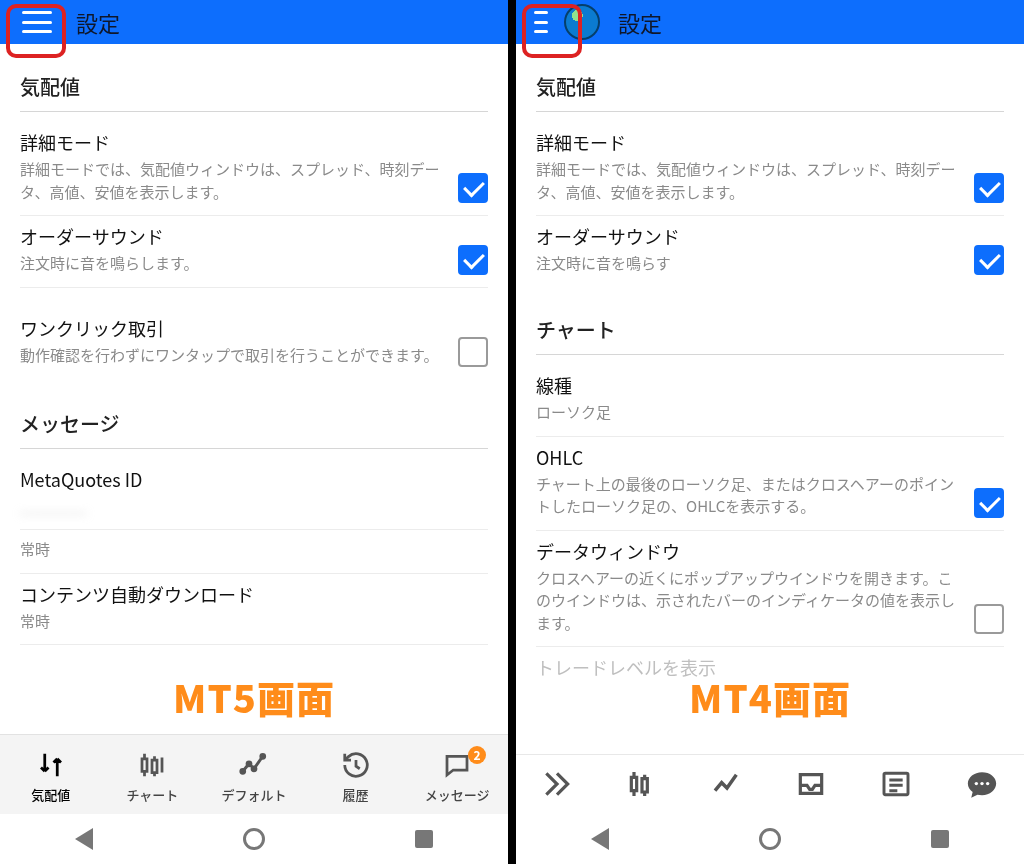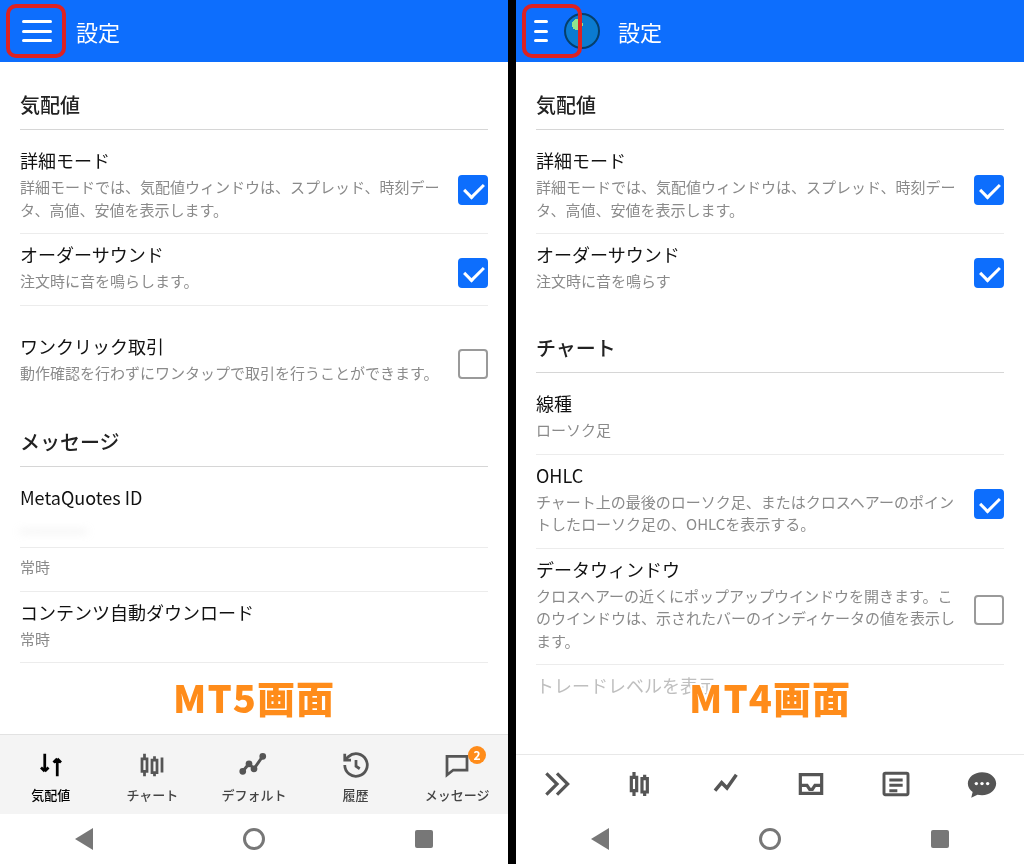--- a/index.html
+++ b/index.html
@@ -14,25 +14,25 @@
     width: 512px; height: 864px;
     background: #fff;
     position: relative;
     display: flex; flex-direction: column;
   }
   .phone.left  { border-right: 4px solid #000; }
   .phone.right { border-left: 4px solid #000; }
 
   
   .header {
-    height: 62px;
+    height: 44px;
     background: #0d6efd;
     display: flex; align-items: center;
     padding: 0 14px;
-    color: #ffffff;
+    color: #0f172a;
     flex-shrink: 0;
   }
   .header .title {
     font-size: 22px;
     font-weight: 400;
     margin-left: 24px;
   }
   .menu-box {
     position: absolute;
     top: 4px; left: 6px;
@@ -76,21 +76,21 @@
   .section-title {
     font-size: 20px;
     font-weight: 500;
     padding: 12px 0 10px 0;
     border-bottom: 1px solid #d6d6d6;
     margin-bottom: 10px;
     color: #222;
   }
   .item {
     display: flex;
-    align-items: center;
+    align-items: flex-end;
     padding: 8px 0 12px 0;
     border-bottom: 1px solid #ececec;
   }
   .item.noborder { border-bottom: none; }
   .item-text { flex: 1; padding-right: 14px; }
   .item-title {
     font-size: 18px; color: #111; line-height: 1.4;
     margin-bottom: 3px;
   }
   .item-desc {

